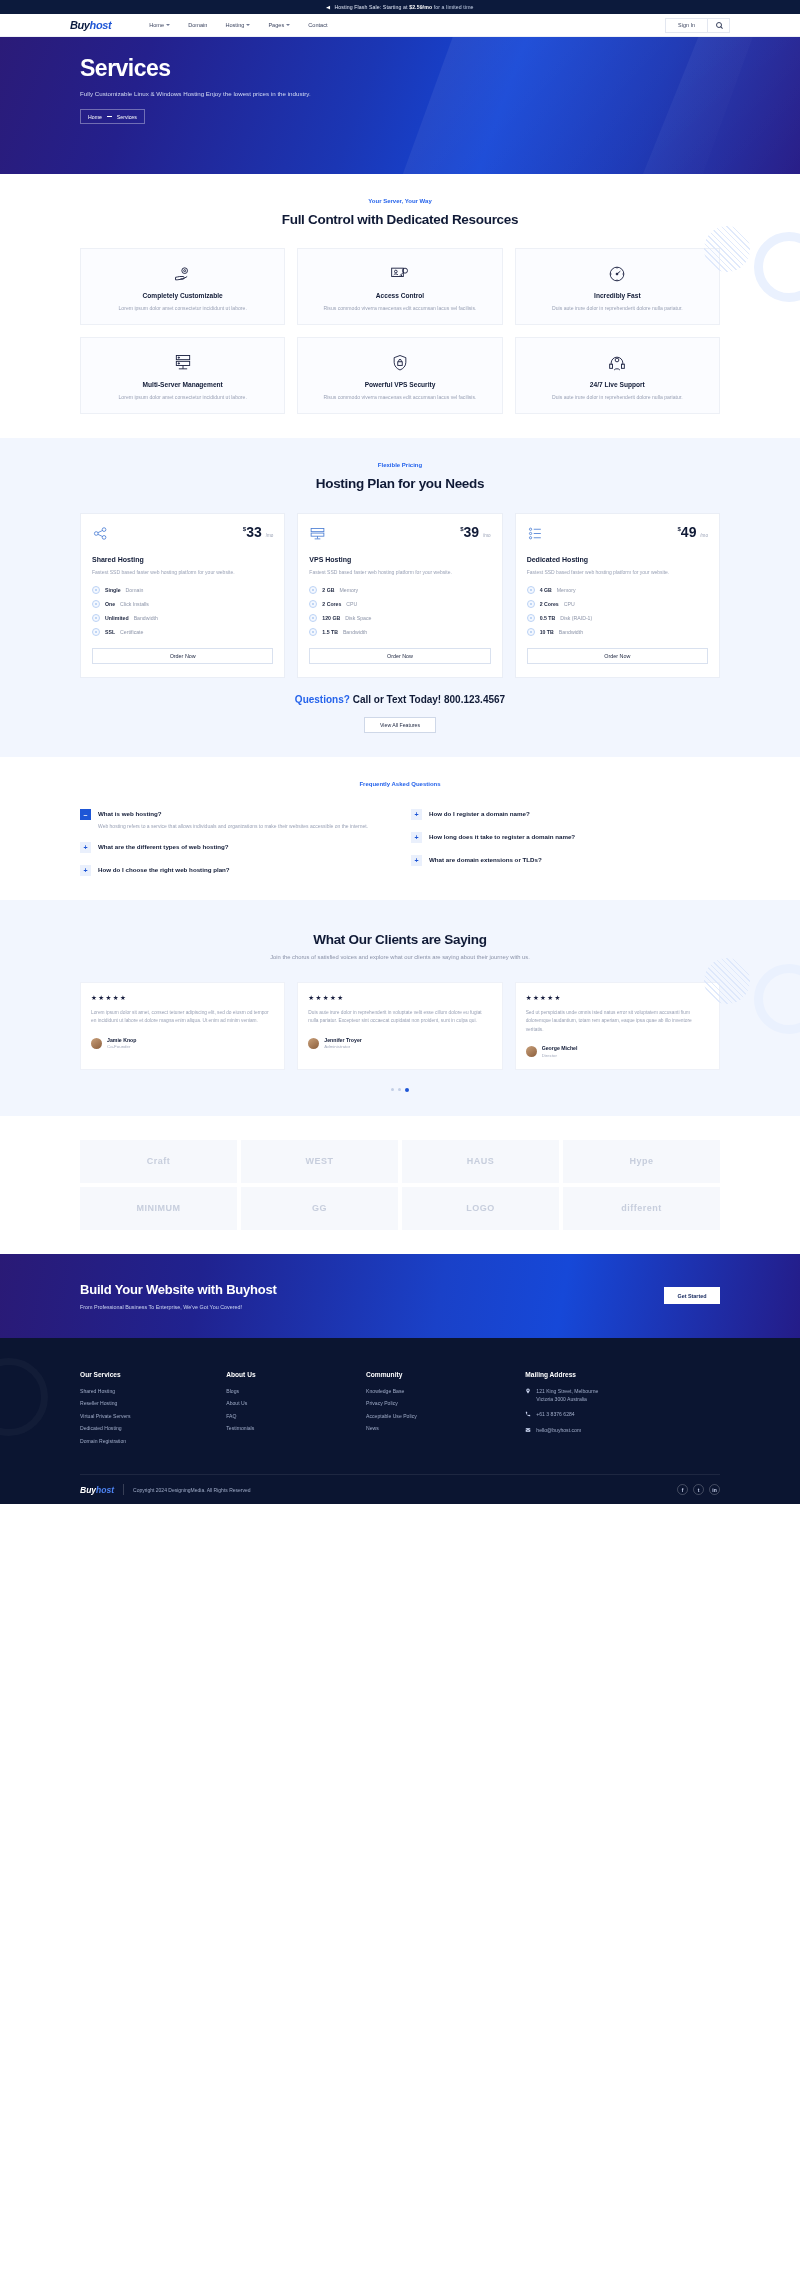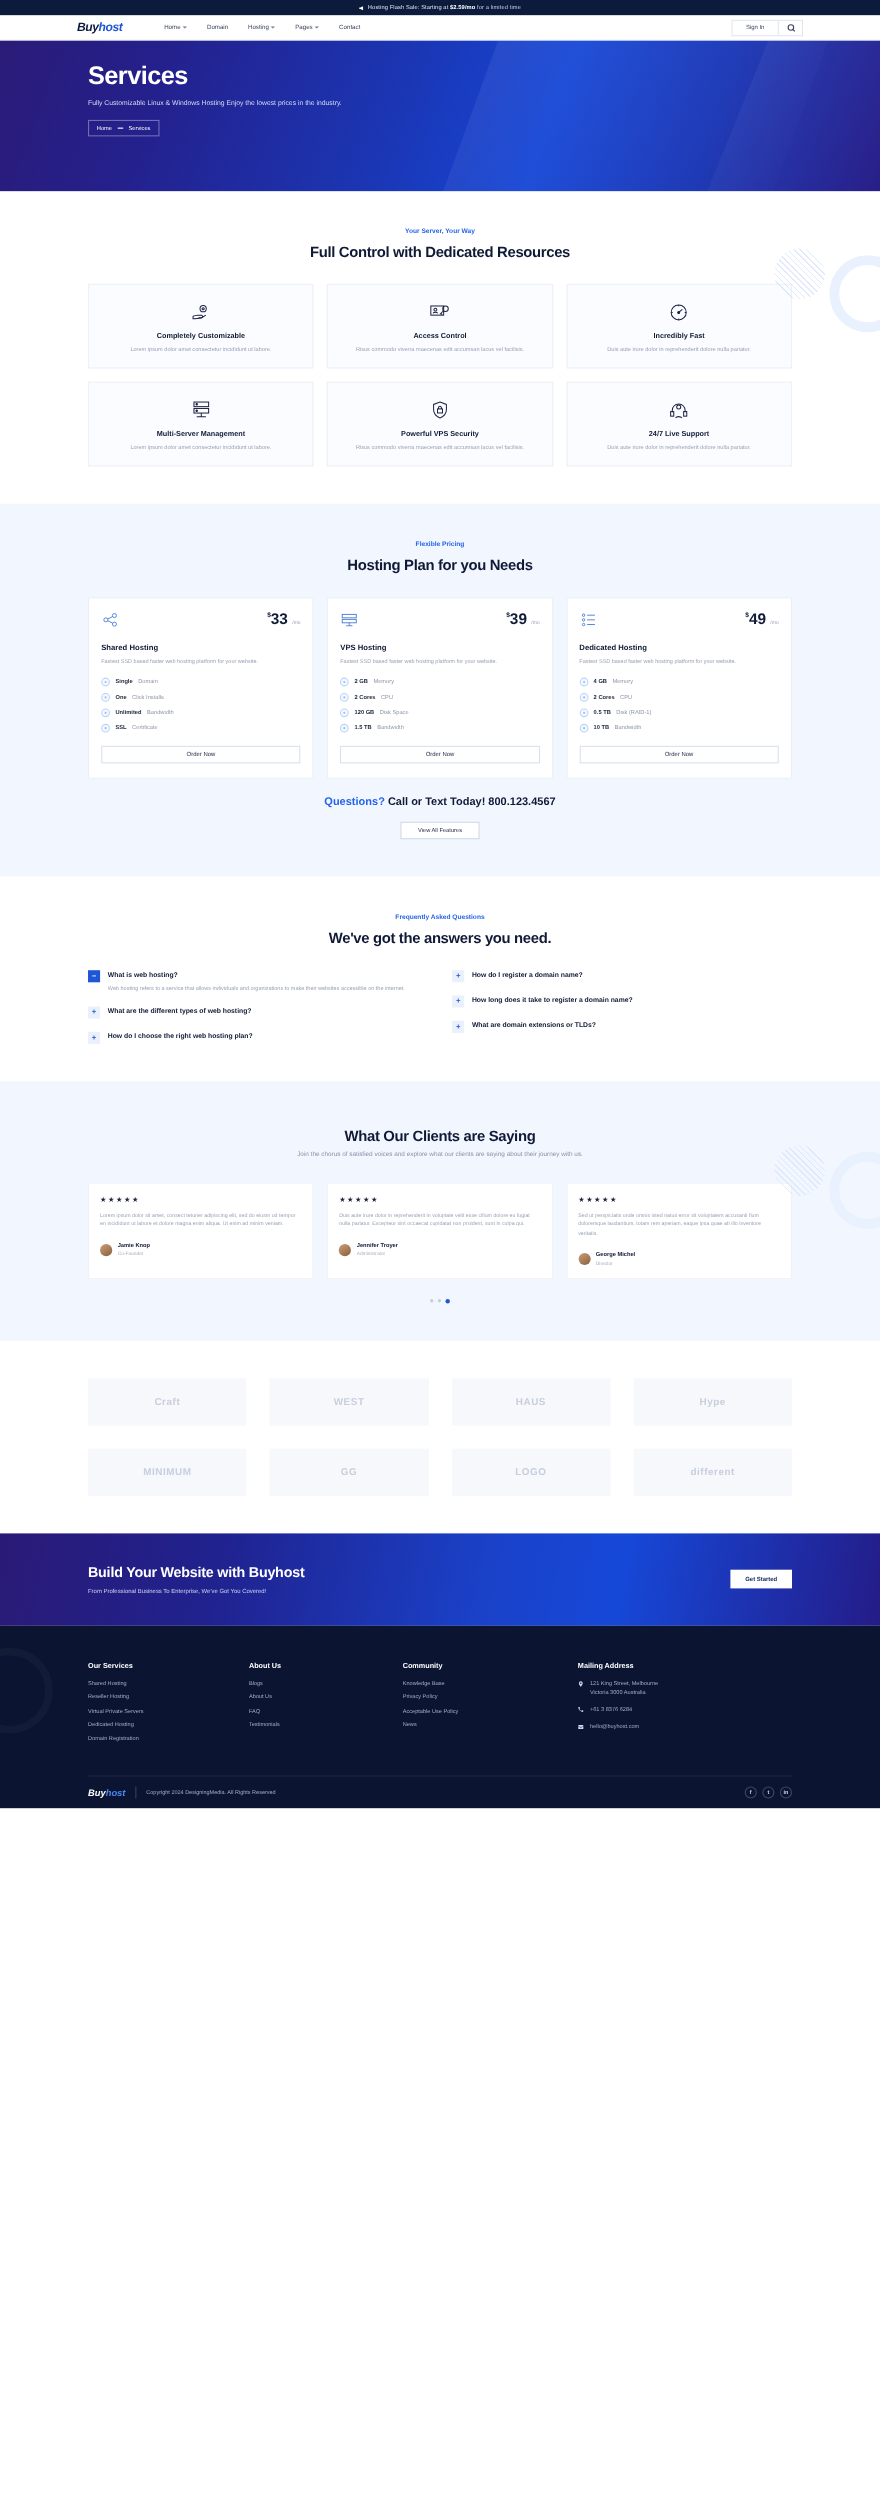--- a/index.html
+++ b/index.html
@@ -38,21 +38,21 @@
   .hero:after { content:""; position:absolute; top:-30px; right:-60px; width:200px; height:250px;
     background:linear-gradient(120deg, rgba(255,255,255,.05), rgba(255,255,255,0)); transform:skewX(-22deg); }
   .heroin { position:relative; z-index:2; padding-top:18px; }
   .hero h1 { color:#fff; font-size:23px; font-weight:800; letter-spacing:-.5px; }
   .hero p { color:#d5ddf4; font-size:6.2px; margin-top:8px; }
   .crumbs { margin-top:12px; display:inline-flex; align-items:center; gap:5px; border:1px solid rgba(255,255,255,.35); padding:3.5px 7px; }
   .crumbs a,.crumbs span { color:#fff; font-size:5.2px; text-decoration:none; }
   .crumbs .dash { width:5px;height:1px;background:#fff;display:inline-block; }
 
   
-  .sec { padding:34px 0; position:relative; overflow:hidden; }
+  .sec { padding:24px 0; position:relative; overflow:hidden; }
   .bg-white { background:#fff; }
   .bg-ice { background:#f2f6fe; }
   .eyebrow { text-align:center; color:#2563eb; font-size:6px; font-weight:700; }
   .h2 { text-align:center; font-size:13.5px; font-weight:800; color:#101a36; margin-top:8px; letter-spacing:-.3px; }
   .sub { text-align:center; font-size:5.8px; color:#8a92a8; margin-top:6px; line-height:1.55; }
 
   .deco { position:absolute; width:46px;height:46px; right:50px; top:52px;
     background:repeating-linear-gradient(45deg,#dbe6fb 0 1px,transparent 1px 4px); border-radius:50%; opacity:.85;}
   .deco2 { position:absolute; right:-24px; top:58px; width:70px;height:70px;border:9px solid #eaf1fe;border-radius:50%; }
 
@@ -98,21 +98,21 @@
   .tcard p { font-size:4.8px; color:#9aa2b6; line-height:1.75; margin-top:7px; }
   .tfoot { display:flex; align-items:center; gap:5px; margin-top:11px; }
   .av { width:11px;height:11px;border-radius:50%;background:linear-gradient(145deg,#c9a07a,#8b5e3c);flex:0 0 11px; }
   .tname { font-size:5.2px; font-weight:700; color:#101a36; }
   .trole { font-size:4.4px; color:#a4abbe; margin-top:1.5px; }
   .dots { display:flex; gap:4px; justify-content:center; margin-top:18px; }
   .dots i { width:3px;height:3px;border-radius:50%;background:#c3cfe6;display:block; }
   .dots i.on { background:#1e56d6; width:4px;height:4px; }
 
   
-  .lgrid { display:grid; grid-template-columns:repeat(4,1fr); gap:21px; }
+  .lgrid { display:grid; grid-template-columns:repeat(4,1fr); gap:4px; }
   .lcell { height:43px; background:#f6f8fc; display:flex;align-items:center;justify-content:center; color:#c7cedd; font-size:9px; font-weight:700; letter-spacing:.5px;}
 
   
   .cta { height:84px; position:relative; overflow:hidden;
      background:linear-gradient(100deg,#2a1a76 0%,#20228f 25%,#1a41c8 55%,#1648d8 70%,#241c88 100%); display:flex; align-items:center;}
   .cta .container{ display:flex; align-items:center; }
   .cta h2 { color:#fff; font-size:13px; font-weight:800; letter-spacing:-.2px;}
   .cta p { color:#cdd7f2; font-size:5.4px; margin-top:7px; }
   .getstarted { margin-left:auto; width:56px;height:17px;background:#fff;color:#13265c;font-size:5.4px;font-weight:600;display:flex;align-items:center;justify-content:center; }
 
@@ -422,21 +422,20 @@
         <span class="q">Questions?</span>
         <span>Call or Text Today! 800.123.4567</span>
       </div>
       <div class="viewall">View All Features</div>
     </div>
   </div>
 
   <div class="sec bg-white">
     <div class="container">
       <div class="eyebrow">Frequently Asked Questions</div>
-      <div class="h2">We've got the answers you need.</div>
       <div class="faqgrid">
         <div style="display:flex;flex-direction:column;gap:12px;">
           <div class="faq">
             <div class="pm">–</div>
             <div>
               <div class="qq">What is web hosting?</div>
               <div class="aa">Web hosting refers to a service that allows individuals and organizations to make their websites accessible on the internet.</div>
             </div>
           </div>
           <div class="faq">

